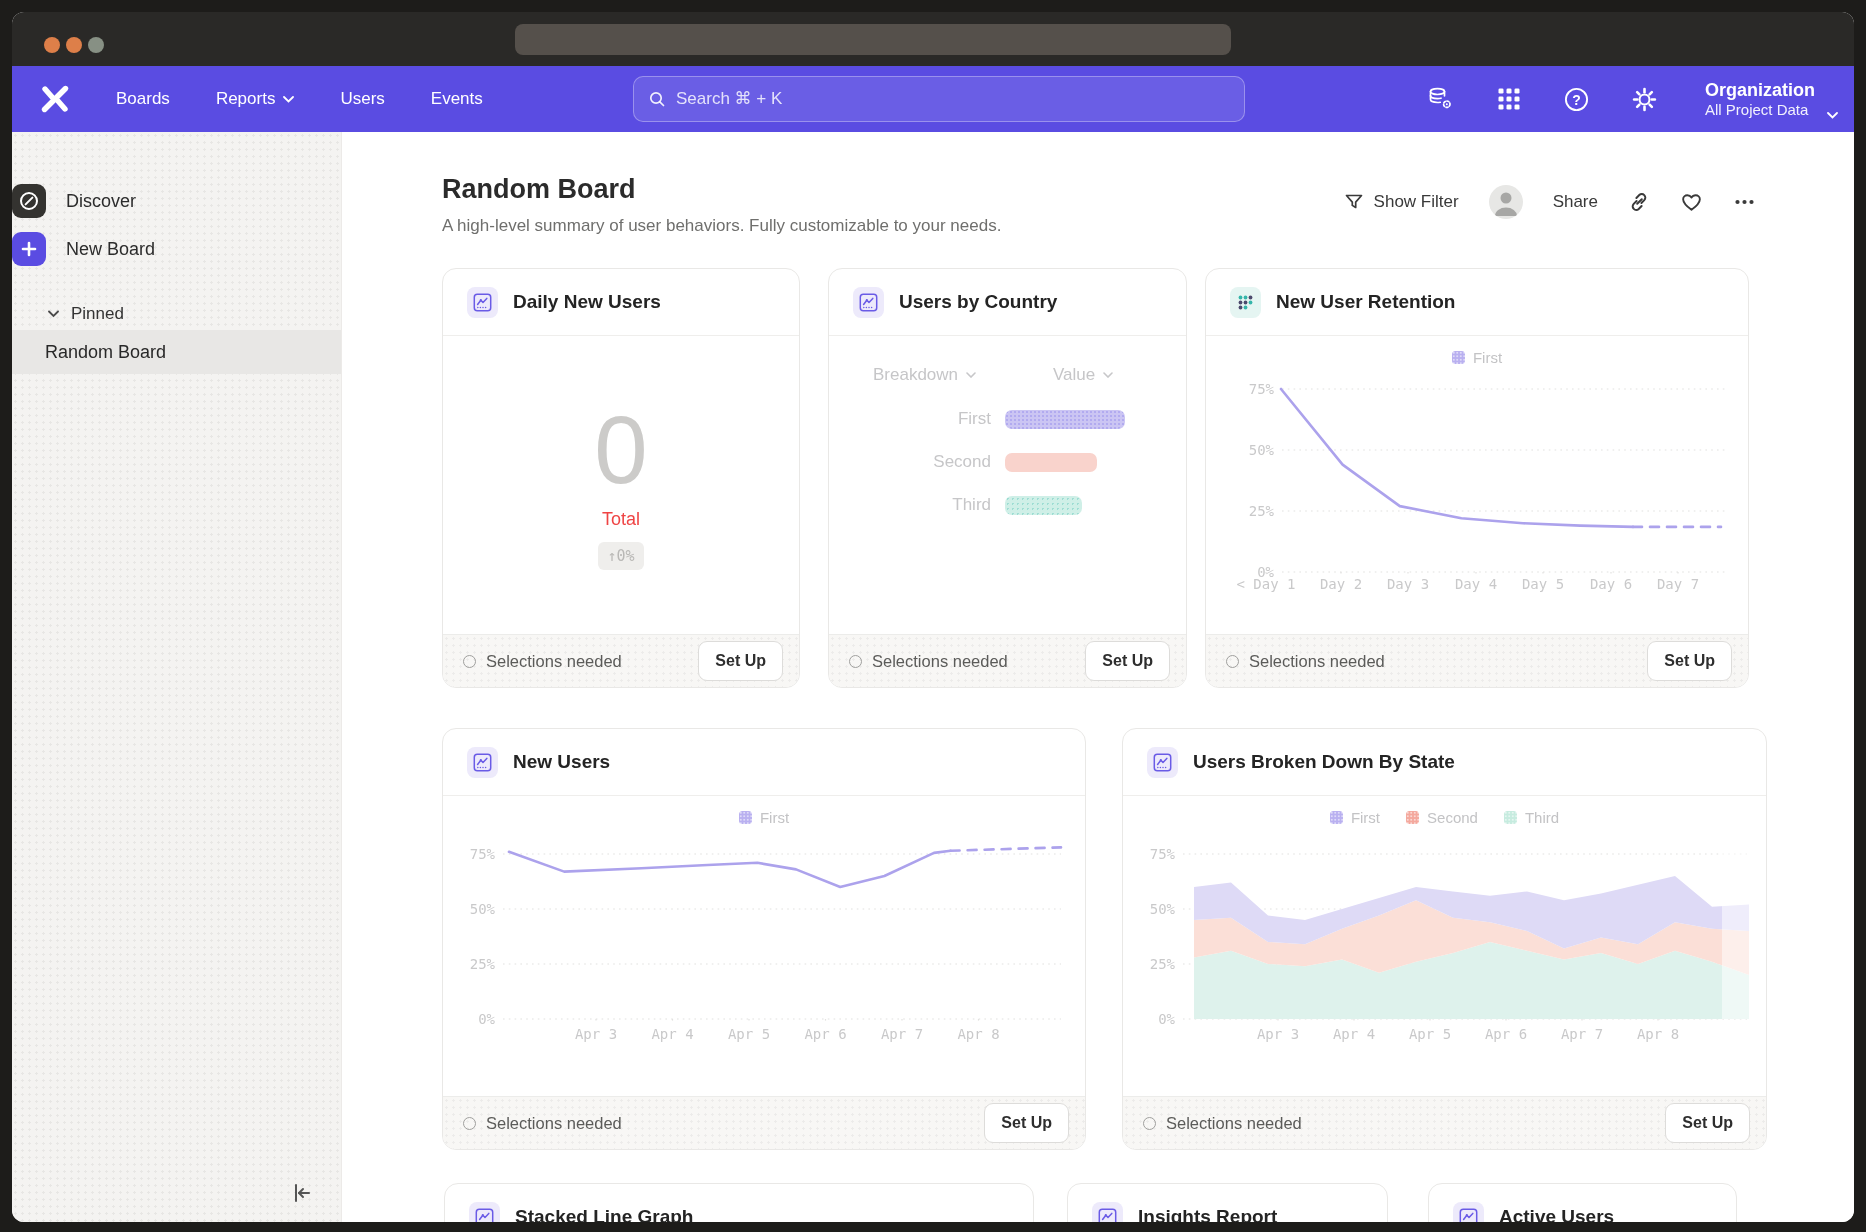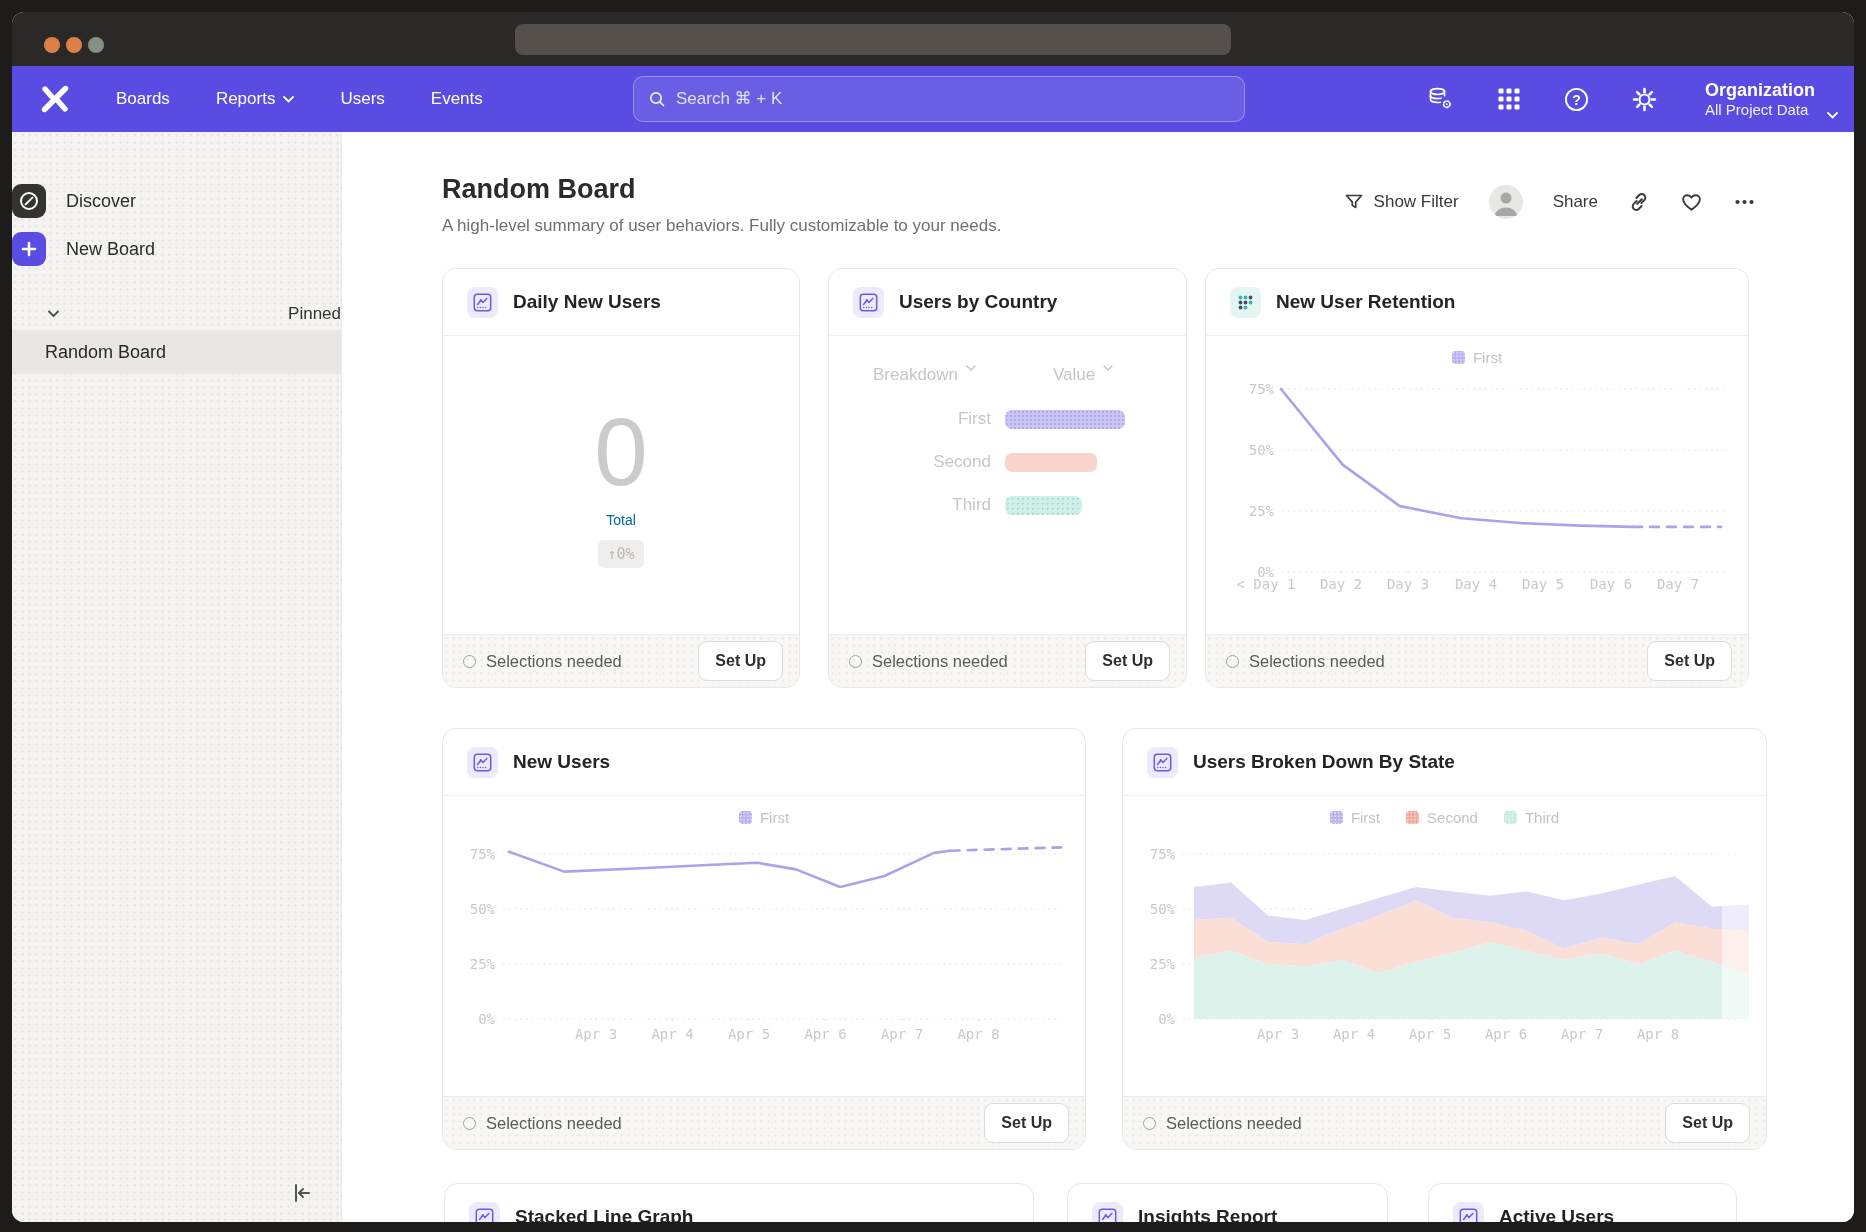--- a/index.html
+++ b/index.html
@@ -34,21 +34,21 @@
   .org-sub { font-size:15px; color:rgba(255,255,255,.92); line-height:1.2; }
 
   
   .bodyrow { flex:1; display:flex; min-height:0; }
   .dots-bg { background-color:#f4f3f1;
              background-image:radial-gradient(rgba(60,60,55,.07) 1px, transparent 1.1px);
              background-size:7px 7px; }
   .sidebar { width:330px; flex:none; position:relative; border-right:1px solid #eceae8; }
   .sb-row { position:absolute; left:0; right:0; display:flex; align-items:center; gap:20px; height:42px; font-size:18px; color:#2c2c2c; }
   .sb-icon { width:34px; height:34px; border-radius:9px; display:flex; align-items:center; justify-content:center; flex:none; }
-  .sb-section { position:absolute; left:0; right:0; display:flex; align-items:center; gap:12px; padding-left:36px; height:28px; font-size:17px; color:#333;justify-content:space-between; }
+  .sb-section { position:absolute; left:0; right:0; display:flex; align-items:center; gap:12px; padding-left:36px; height:28px; font-size:17px; color:#333; }
   .sb-selected { position:absolute; left:0; right:0; height:44px; background:#e8e7e5; display:flex; align-items:center; padding-left:33px; font-size:18px; color:#282828; }
   .collapse { position:absolute; right:26px; bottom:16px; width:26px; height:26px; }
 
   .main { flex:1; background:#fff; position:relative; overflow:hidden; }
 
   .page-title { position:absolute; left:100px; top:42px; font-size:27px; font-weight:700; color:#2b2b2b; }
   .page-sub { position:absolute; left:100px; top:84px; font-size:17px; color:#6f6f6d; }
   .actions { position:absolute; top:50px; right:98px; display:flex; align-items:center; gap:30px; height:40px; }
   .act-txt { font-size:17px; color:#393939; }
   .act-grp { display:flex; align-items:center; gap:10px; }
@@ -63,24 +63,24 @@
   .card-foot { position:absolute; left:0; right:0; bottom:0; height:53px; border-top:1px solid #ececea;
                display:flex; align-items:center; justify-content:space-between; padding:0 16px 0 20px;
                background-color:#f8f7f5; background-image:radial-gradient(rgba(60,60,55,.06) 1px, transparent 1.1px); background-size:7px 7px; }
   .status { display:flex; align-items:center; gap:10px; font-size:16.5px; color:#5b5b59; }
   .st-circ { width:13px; height:13px; border-radius:50%; border:1.5px solid #a0a09e; }
   .setup { height:40px; padding:0 16px; border-radius:9px; border:1px solid #dddcda; background:#fff;
            font-family:"Liberation Sans",sans-serif; font-size:16px; font-weight:700; color:#2e2e2e; cursor:pointer; }
 
   .bignum-wrap { position:absolute; left:0; right:0; top:67px; bottom:53px; display:flex; flex-direction:column; align-items:center; justify-content:center; }
   .bignum { font-size:96px; color:#cccbc9; line-height:1.05; }
-  .biglabel { font-size:14px; color:#0369a1; margin-top:9px; }
+  .biglabel { font-size:18px; color:#ef4444; margin-top:9px; }
   .delta { margin-top:12px; font-family:"DejaVu Sans Mono",monospace; font-size:15px; color:#b9b8b6; background:#efeeec; border-radius:6px; padding:5px 9px; }
 
-  .dd { position:absolute; top:96px; display:flex; align-items:flex-start; gap:8px; font-size:17px; color:#c6c6c8; }
+  .dd { position:absolute; top:96px; display:flex; align-items:center; gap:8px; font-size:17px; color:#c6c6c8; }
   .dd.b { left:44px; } .dd.v { left:224px; }
   .cb-rows { position:absolute; top:140px; left:0; right:0; display:flex; flex-direction:column; gap:23px; }
   .cb-row { display:flex; align-items:center; }
   .cb-label { width:162px; text-align:right; margin-right:14px; font-size:17px; color:#c6c6c8; }
   .cb-bar { height:19px; border-radius:7px; }
   .tx-purple { background-image:radial-gradient(rgba(90,76,226,.22) 1px, transparent 1px); background-size:4px 4px; }
   .tx-teal { background-image:radial-gradient(rgba(47,180,167,.30) 1px, transparent 1px); background-size:5px 5px; }
 
   .legend { position:absolute; top:80px; left:0; right:0; display:flex; justify-content:center; gap:26px; font-size:15px; color:#c3c3c5; }
   .lgi { display:flex; align-items:center; gap:8px; }

